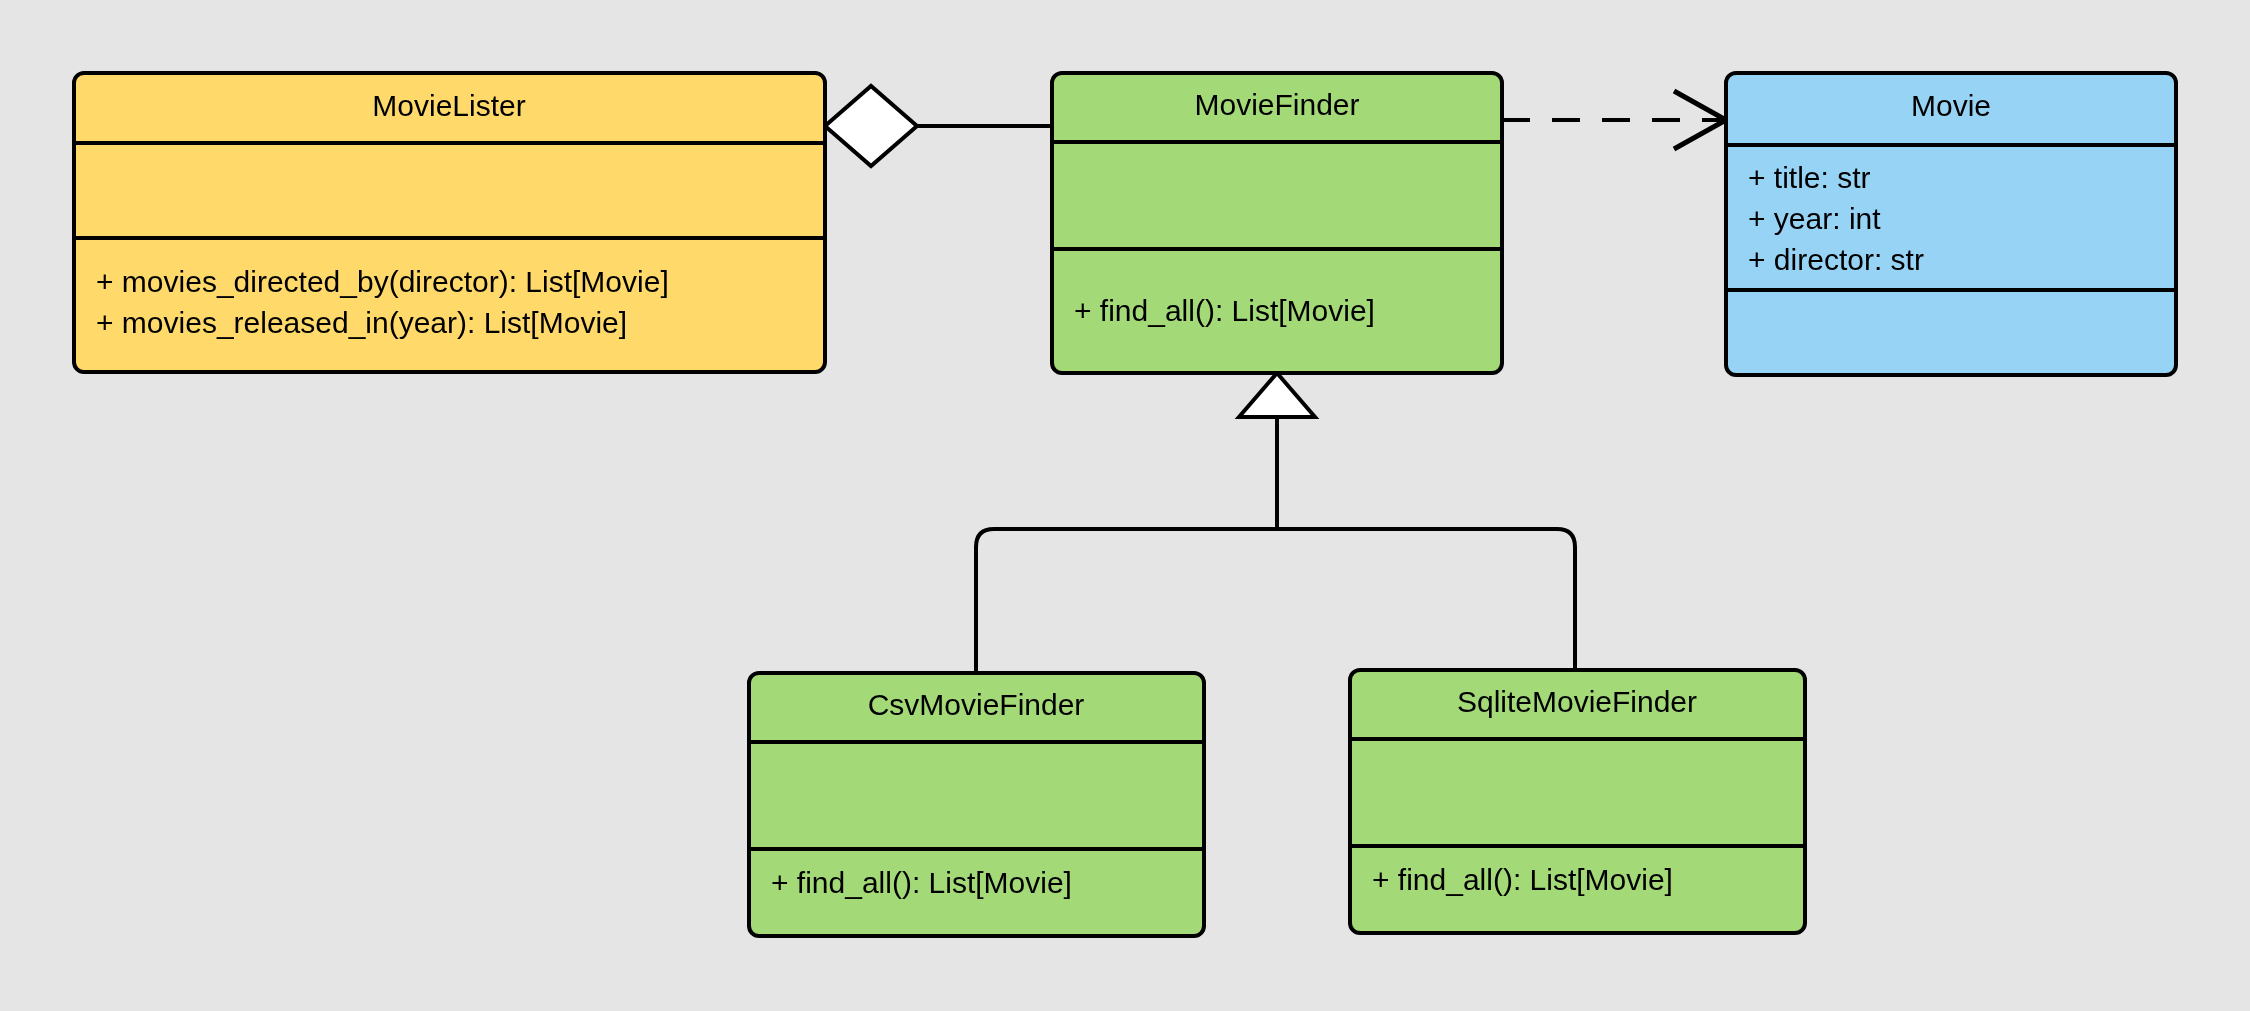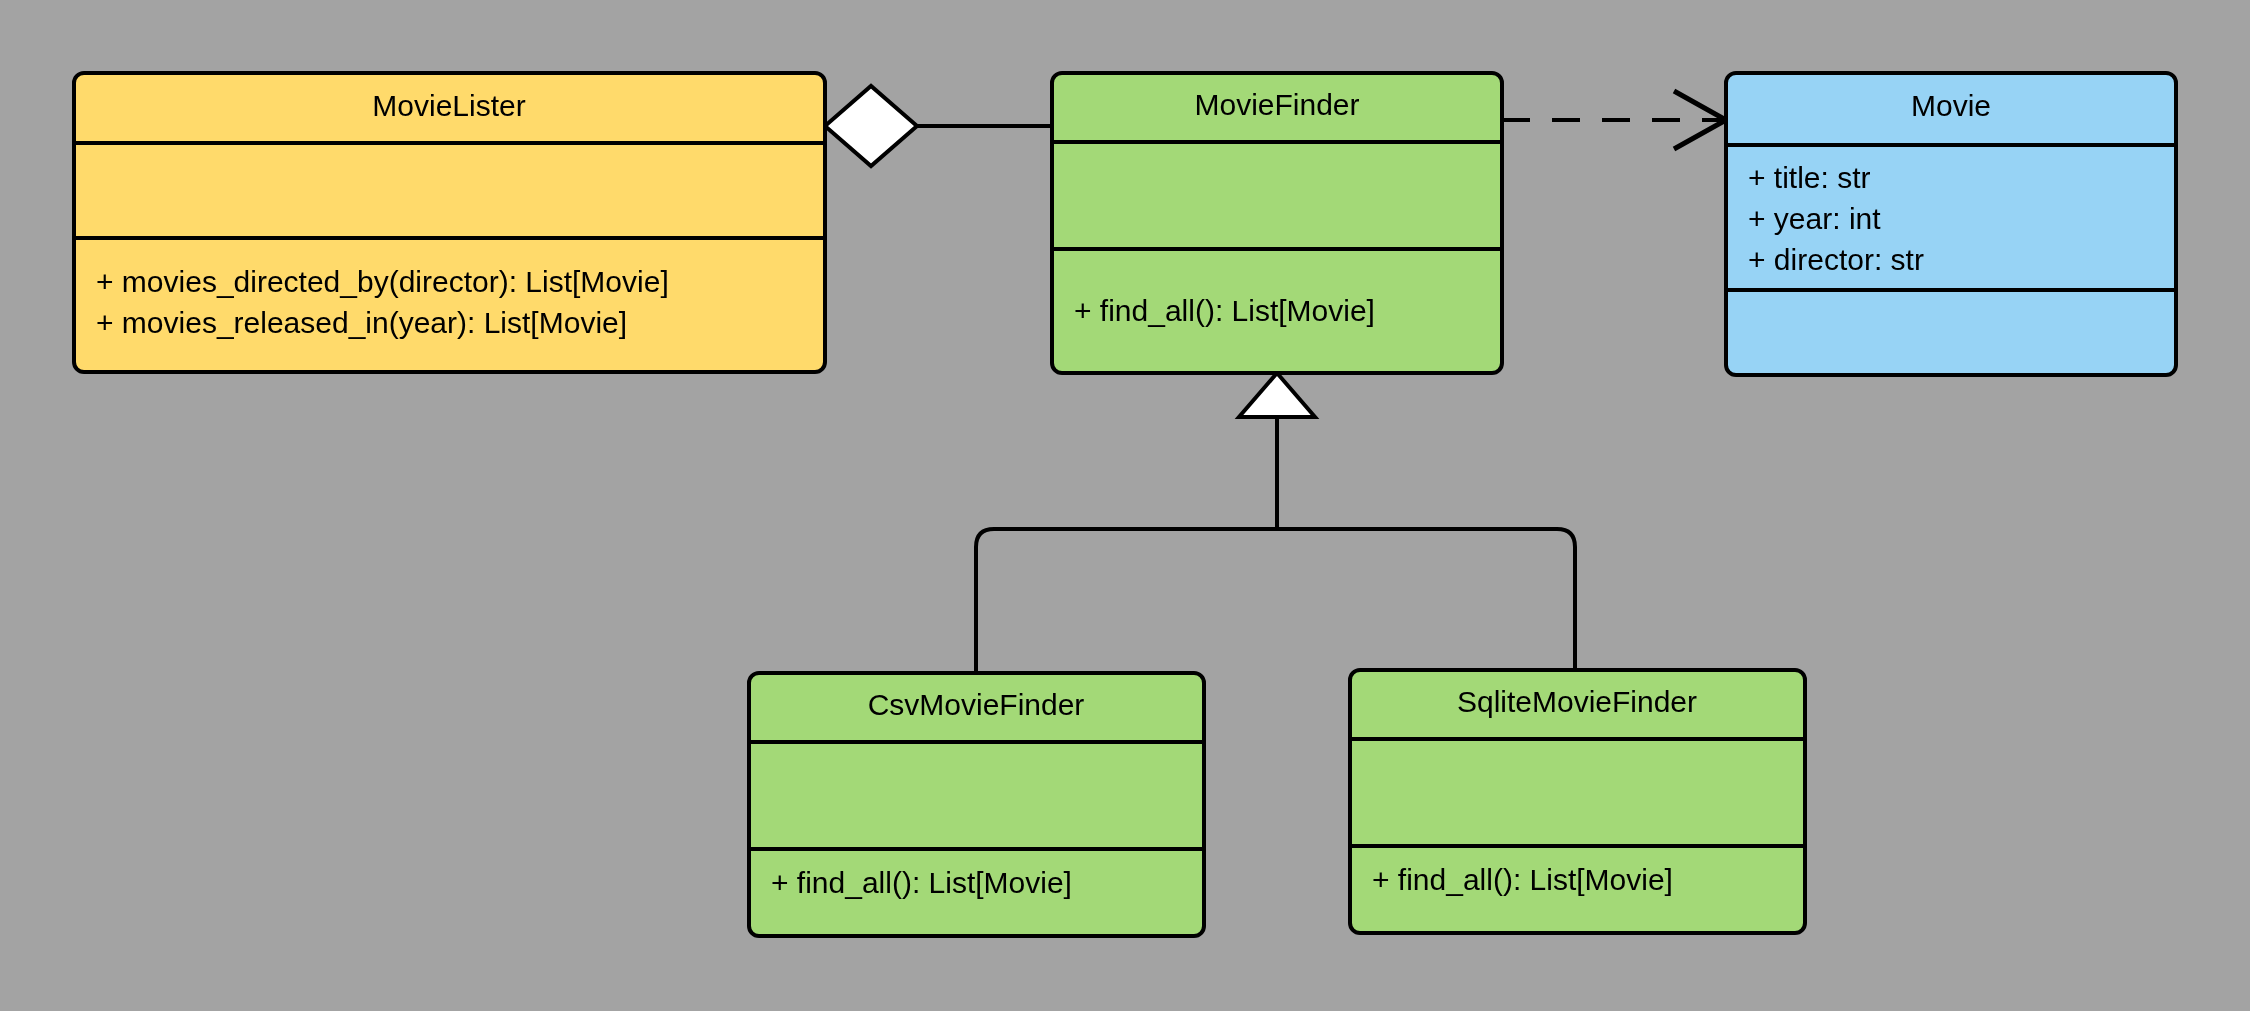--- a/index.html
+++ b/index.html
@@ -11,21 +11,21 @@
   body {
     width: 2250px;
     height: 1011px;
     overflow: hidden;
     font-family: "Liberation Sans", sans-serif;
   }
   #diagram-root {
     position: relative;
     width: 2250px;
     height: 1011px;
-    background: #a3a3a3;
+    background: #e5e5e5;
   }
   svg.uml-canvas {
     display: block;
     width: 2250px;
     height: 1011px;
   }
   .class-box-shape {
     stroke: #000000;
     stroke-width: 4;
   }

